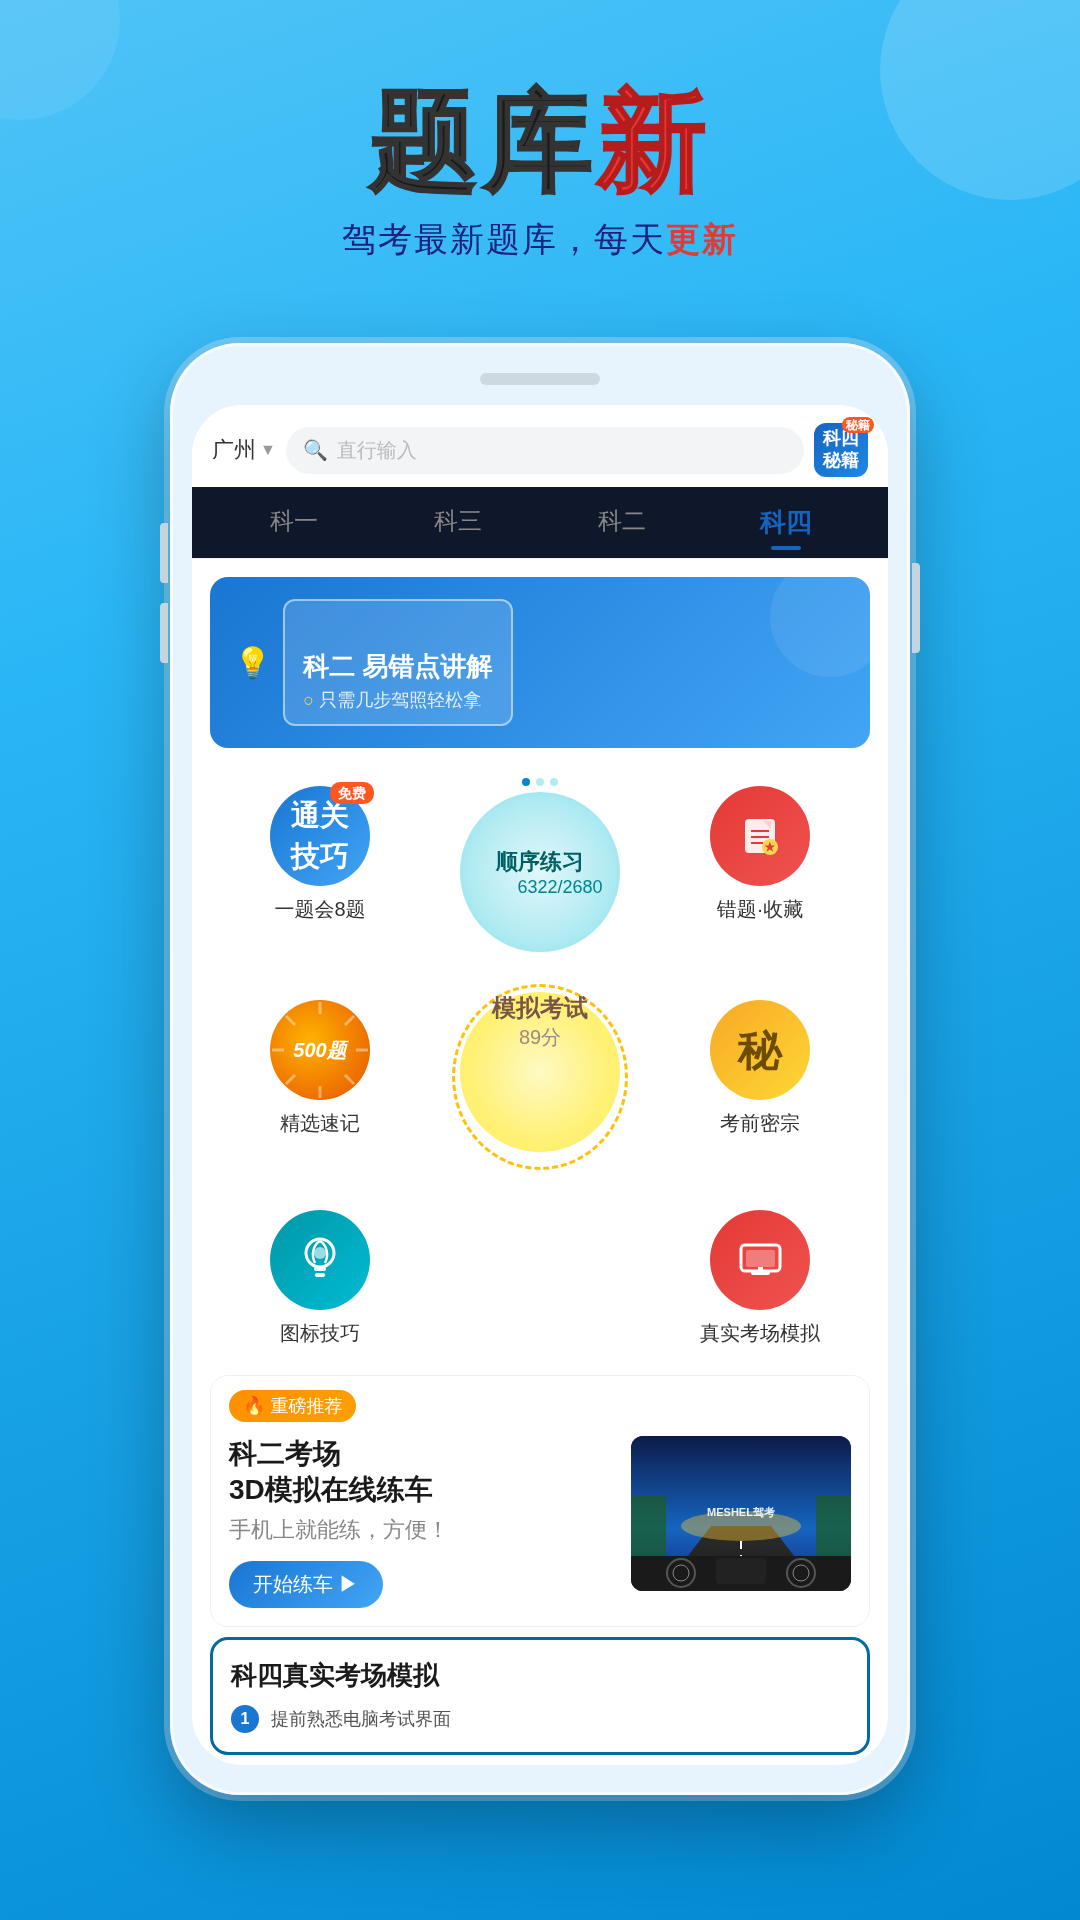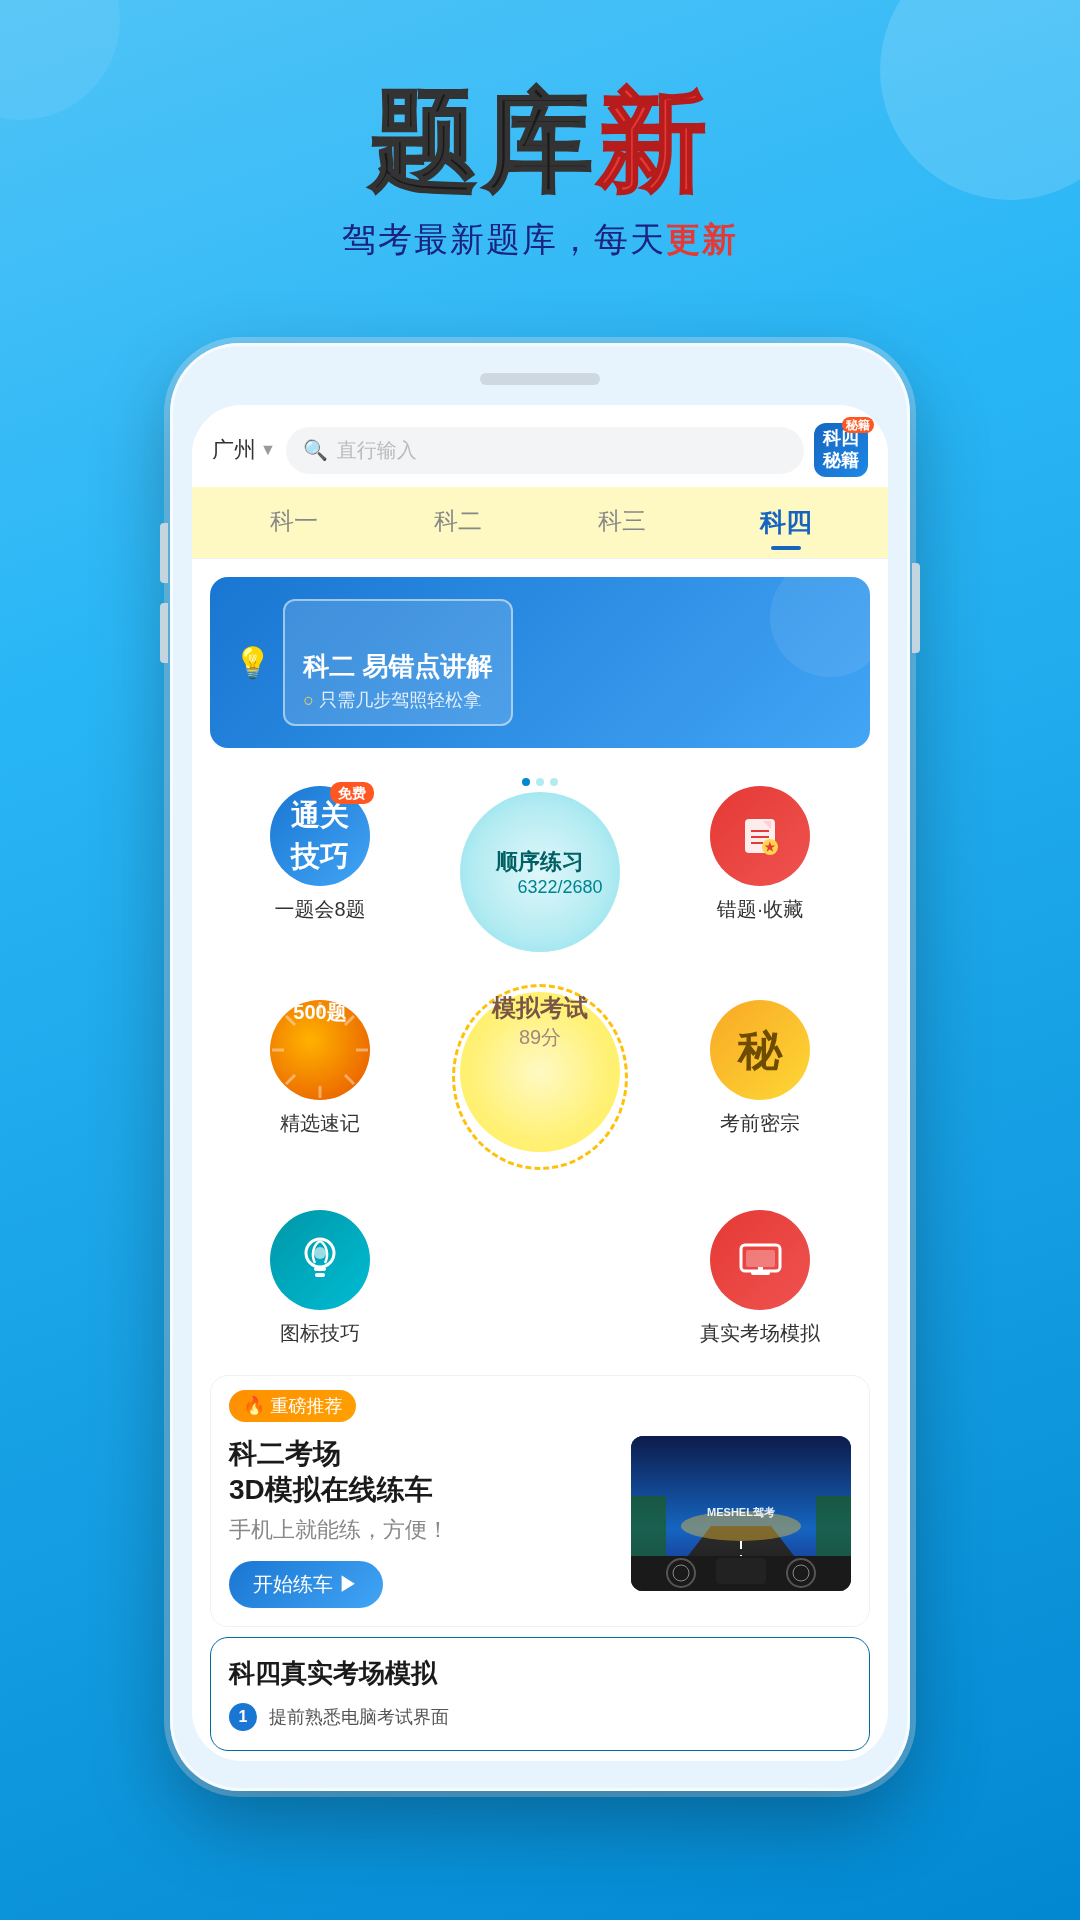--- a/index.html
+++ b/index.html
@@ -191,21 +191,21 @@
       color: white;
       font-size: 12px;
       padding: 1px 4px;
       border-radius: 8px;
     }
 
     
     .tabs {
       display: flex;
       padding: 10px 20px;
-      background: #fef9c3;
+      background: #0f172a;
       border-bottom: 1px solid #f0f0f0;
     }
     .tab-item {
       flex: 1;
       text-align: center;
       font-size: 24px;
       color: #888;
       padding: 8px 0;
       cursor: pointer;
       position: relative;
@@ -492,21 +492,21 @@
       justify-content: center;
       position: relative;
     }
 
     
     .section2 {
       margin: 10px 18px;
       background: #fff;
       border-radius: 18px;
       padding: 18px;
-      border: 1px solid #0369a1;
+      border: 3px solid #0369a1;
     }
     .section2-title {
       font-size: 26px;
       font-weight: 700;
       color: #1a1a1a;
       margin-bottom: 12px;
     }
     .section2-item {
       display: flex;
       align-items: flex-start;
@@ -569,24 +569,24 @@
           <span>秘籍</span>
           <span class="badge-tag">秘籍</span>
         </div>
       </div>
 
       <div class="tabs">
         <div class="tab-item">
           <span>科一</span>
         </div>
         <div class="tab-item">
+          <span>科三</span>
+        </div>
+        <div class="tab-item">
           <span>科二</span>
-        </div>
-        <div class="tab-item">
-          <span>科三</span>
         </div>
         <div class="tab-item active">
           <span>科四</span>
         </div>
       </div>
 
       <div class="banner">
         <span class="banner-bulb">💡</span>
         <div class="banner-content">
           <div class="banner-title">科二 易错点讲解</div>
@@ -634,21 +634,21 @@
             </svg>
           </div>
           <span class="feature-label">错题·收藏</span>
         </div>
       </div>
 
       <div class="feature-grid">
 
         <div class="feature-item">
           <div class="feature-icon icon-speed" style="background:radial-gradient(circle at 40% 40%, #ffb300, #e65100);flex-direction:column;justify-content:center;align-items:center;">
-            <div style="position:relative;width:100%;height:100%;display:flex;align-items:flex-start;justify-content:center;">
+            <div style="position:relative;width:100%;height:100%;display:flex;align-items:center;justify-content:center;font-style:italic;">
 
               <svg width="100" height="100" viewBox="0 0 100 100" style="position:absolute;">
                 <g transform="translate(50,50)">
                   <line x1="0" y1="-48" x2="0" y2="-36" stroke="rgba(255,255,255,0.4)" stroke-width="3"></line>
                   <line x1="34" y1="-34" x2="25" y2="-25" stroke="rgba(255,255,255,0.4)" stroke-width="3"></line>
                   <line x1="48" y1="0" x2="36" y2="0" stroke="rgba(255,255,255,0.4)" stroke-width="3"></line>
                   <line x1="34" y1="34" x2="25" y2="25" stroke="rgba(255,255,255,0.4)" stroke-width="3"></line>
                   <line x1="0" y1="48" x2="0" y2="36" stroke="rgba(255,255,255,0.4)" stroke-width="3"></line>
                   <line x1="-34" y1="34" x2="-25" y2="25" stroke="rgba(255,255,255,0.4)" stroke-width="3"></line>
                   <line x1="-48" y1="0" x2="-36" y2="0" stroke="rgba(255,255,255,0.4)" stroke-width="3"></line>

